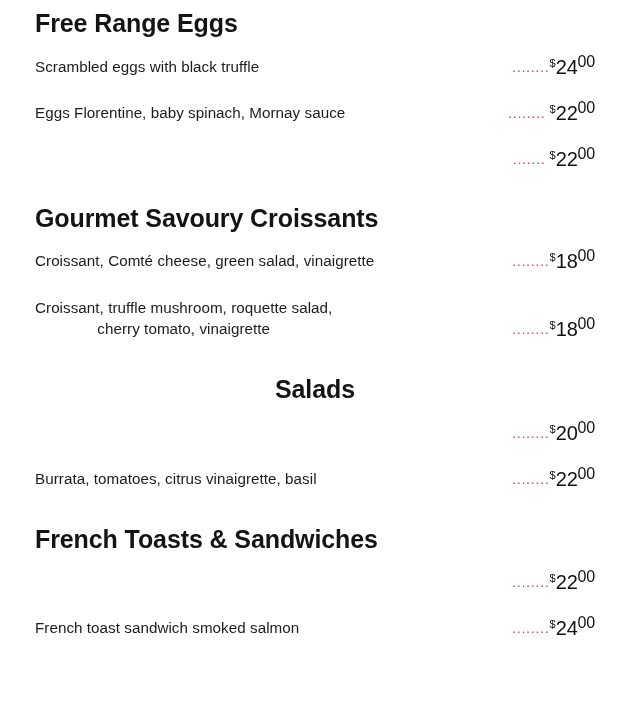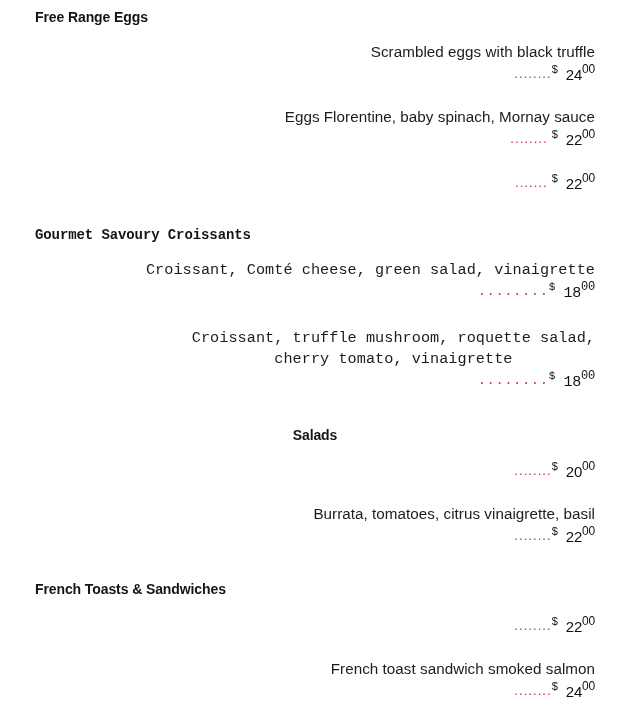--- a/index.html
+++ b/index.html
@@ -22,44 +22,43 @@
     height: 726px;
     padding: 0 45px 0 35px;
     position: relative;
   }
 
   
   .section {
     width: 100%;
   }
   .section-header {
-    font-size: 14px;
+    font-size: 25px;
     font-weight: bold;
     letter-spacing: -0.1px;
     color: #141414;
     line-height: 1.1;
     white-space: nowrap;
   }
 
   
   .section--eggs       { padding-top: 10px; }
-  .section--croissants { padding-top: 36px; font-family: Liberation Mono, monospace; }
+  .section--croissants { padding-top: 36px; }
   .section--salads     { padding-top: 37px; text-align: center; }
   .section--toasts     { padding-top: 37px; }
 
   
   .items {
     margin-top: 16px;
   }
   .item {
     display: flex;
     align-items: flex-end;
     width: 100%;
     margin-top: 23px;
-    flex-direction: column;
   }
   .item:first-child {
     margin-top: 0;
   }
   .item--tall {
     margin-top: 26px;
     text-align: center;
   }
 
   .item-name {
@@ -100,25 +99,24 @@
     font-size: 21px;
     line-height: 1;
     letter-spacing: -0.2px;
   }
   .price .cur {
     font-size: 11px;
     vertical-align: 7px;
     letter-spacing: 0;
   }
   .price .amt {
-    font-size: 15px;
-    margin-left: 8px;
+    font-size: 20px;
   }
   .price .cents {
-    font-size: 12px;
+    font-size: 16px;
     vertical-align: 7px;
     letter-spacing: -0.2px;
   }
 
   
   .leader--gap {
     margin-right: 4px;
   }
 </style>
 </head>

